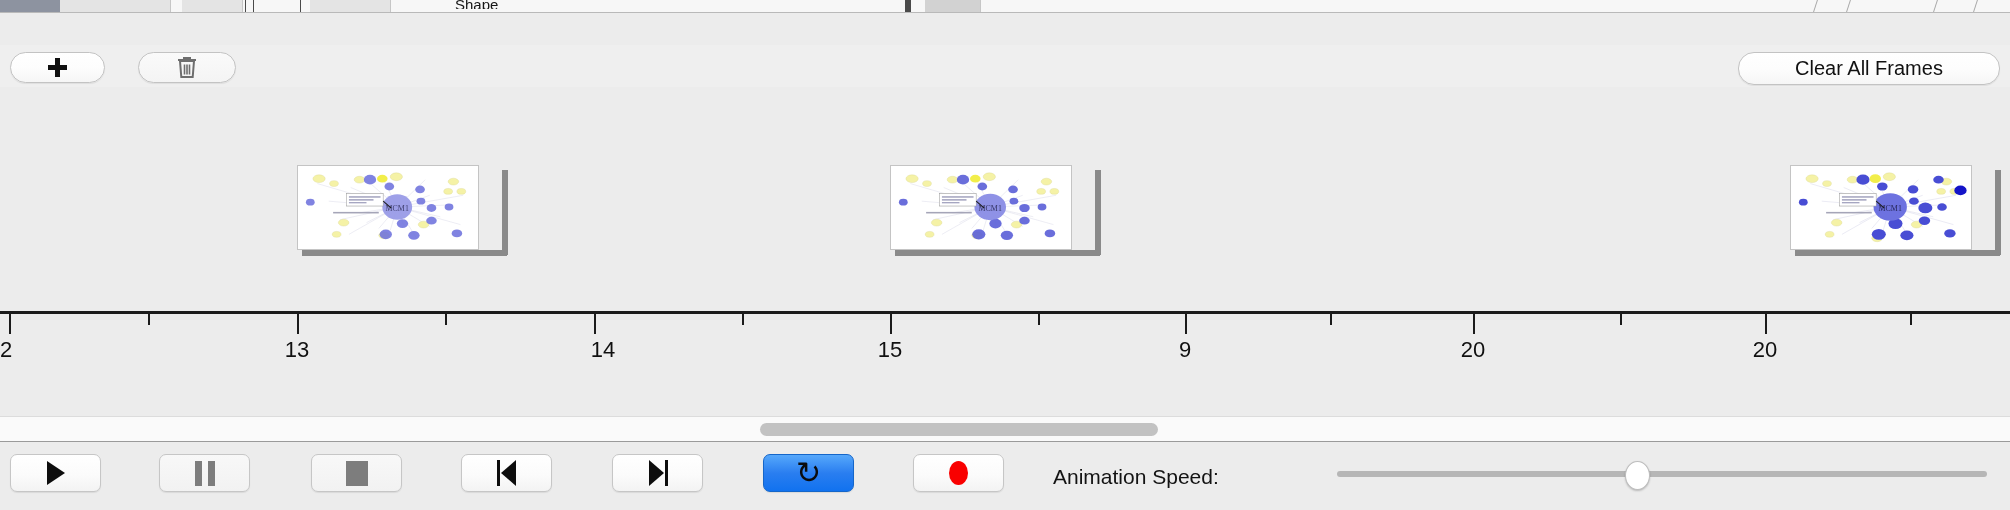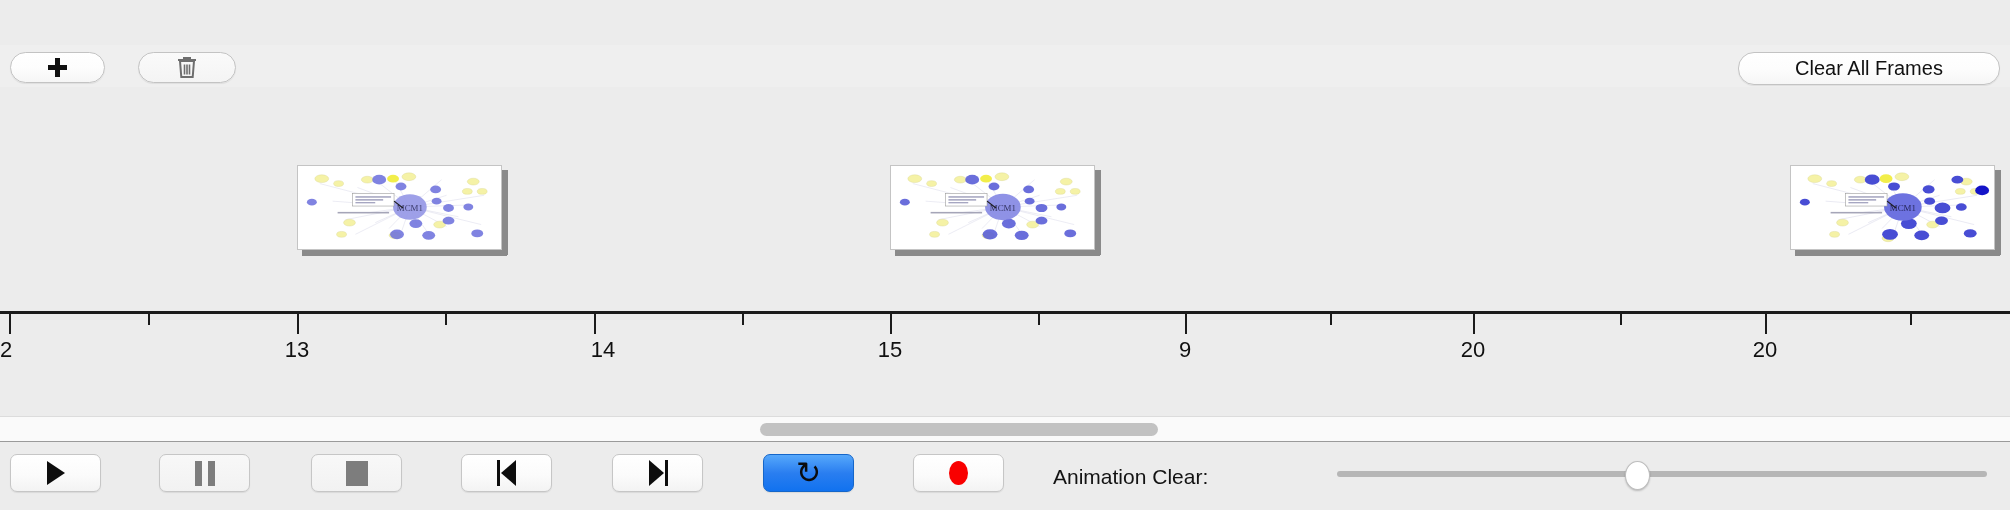--- a/index.html
+++ b/index.html
@@ -160,21 +160,21 @@
   }
   .frame .shadow-b {
     position: absolute;
     left: 5px; bottom: -6px;
     width: 205px; height: 6px;
     background: #8a8a8a;
   }
   .frame .thumb {
     position: absolute;
     left: 0; top: 0;
-    width: 205px; height: 85px;
+    width: 182px; height: 85px;
     background: #ffffff;
     border: 1px solid #c4c4c4;
     box-sizing: border-box;
     overflow: hidden;
   }
 
   .net { position: absolute; left:0; top:0; width:100%; height:100%; }
 
   
   .ruler-line {
@@ -308,20 +308,36 @@
     background: #ffffff;
     border: 1px solid #bdbdbd;
     box-shadow: 0 1px 2px rgba(0,0,0,0.22);
   }
 </style>
 </head>
 <body>
 
 <div id="app">
 
+  <div class="bg-strip">
+    <div class="bg-dark"></div>
+    <div class="bg-chunk" style="left:60px;width:110px;"></div>
+    <div class="bg-chunk" style="left:182px;width:60px;"></div>
+    <div class="bg-tick" style="left:245px;"></div>
+    <div class="bg-tick" style="left:253px;"></div>
+    <div class="bg-tick" style="left:300px;"></div>
+    <div class="bg-chunk" style="left:310px;width:80px;"></div>
+    <div class="bg-label" style="left:455px;">Shape</div>
+    <div class="bg-tick" style="left:905px;width:6px;"></div>
+    <div class="bg-chunk" style="left:925px;width:55px;background:#d2d2d2;"></div>
+    <div class="bg-slant" style="left:1815px;"></div>
+    <div class="bg-slant" style="left:1848px;"></div>
+    <div class="bg-slant" style="left:1935px;"></div>
+    <div class="bg-slant" style="left:1975px;"></div>
+  </div>
 
 
   <div class="toolbar">
 
     <div class="btn btn-add">
       <span class="plus-icon"></span>
     </div>
 
     <div class="btn btn-del dim">
       <svg width="22" height="25" viewBox="0 0 22 25">
@@ -548,18 +564,18 @@
     </div>
 
     <div class="pbtn active" style="left:763px; width:91px;">
       <span class="ico-loop">↻</span>
     </div>
 
     <div class="pbtn" style="left:913px; width:91px;">
       <span class="ico-rec"></span>
     </div>
 
-    <div class="speed-label">Animation Clear:</div>
+    <div class="speed-label">Animation Speed:</div>
     <div class="slider"></div>
     <div class="slider-thumb"></div>
   </div>
 
 </div>
 
 </body></html>

